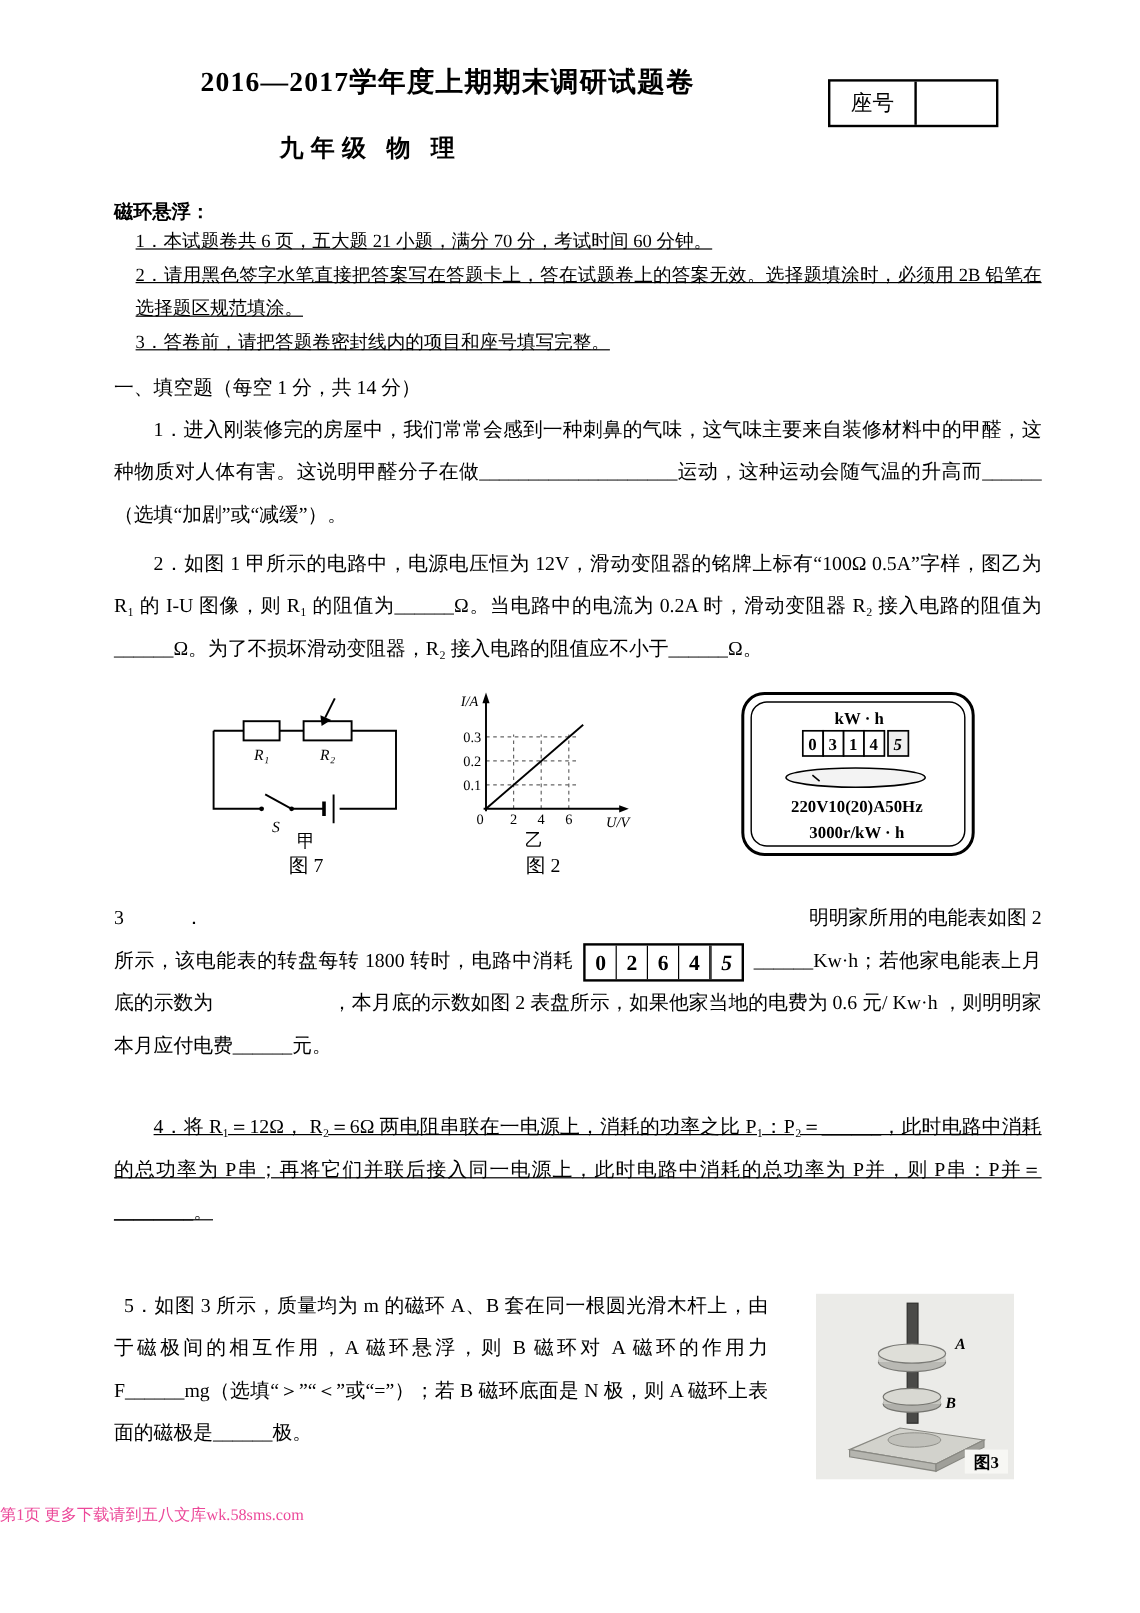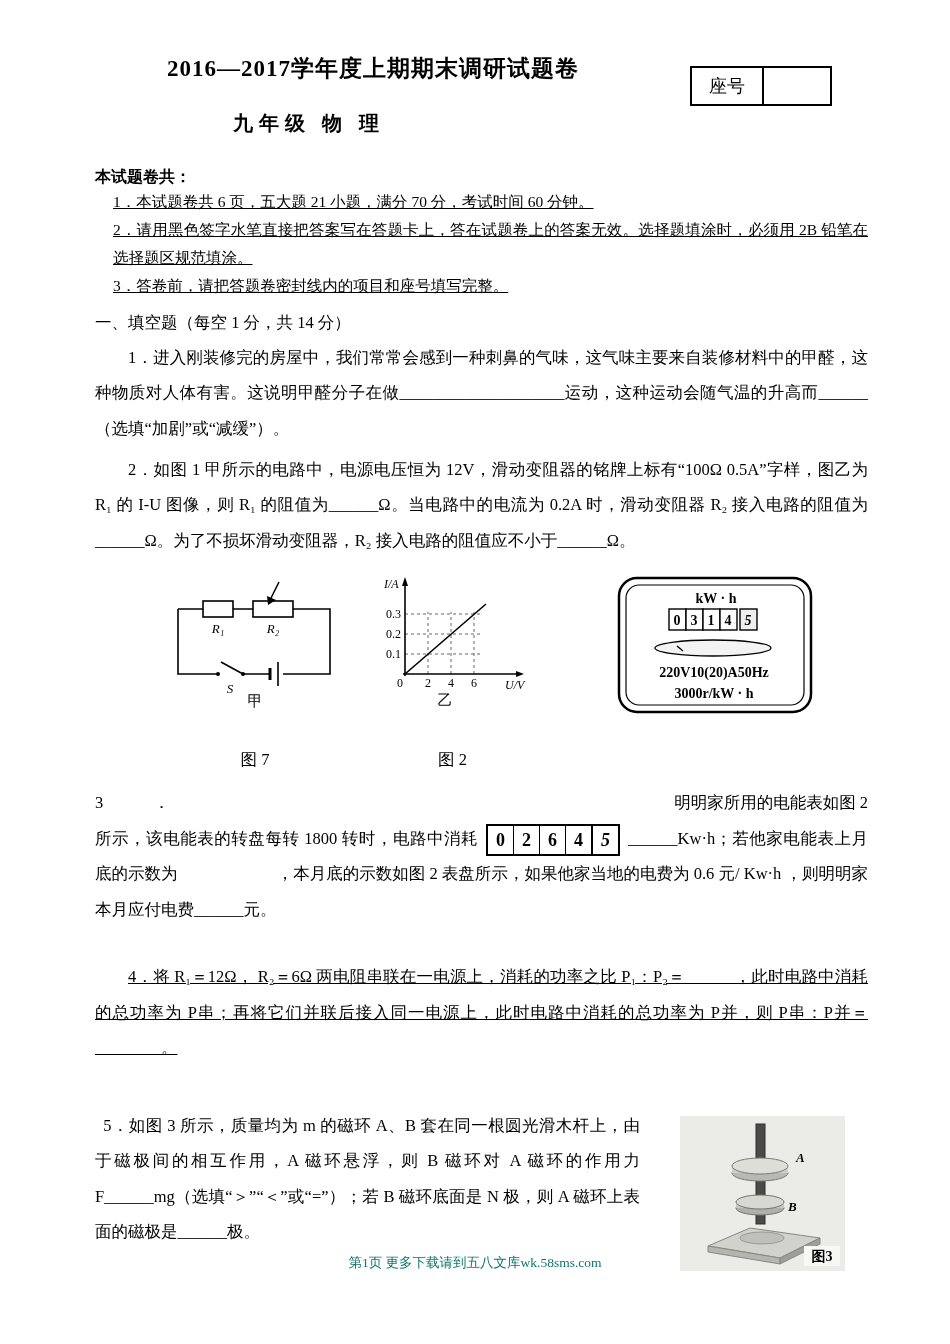--- a/index.html
+++ b/index.html
@@ -42,21 +42,21 @@
   .section-heading { margin-top: 12px; font-size: 16.5px; font-weight: normal; }
 
   .question {
     font-size: 16.5px; line-height: 2.15; text-align: justify;
     margin-top: 6px; text-indent: 2em;
   }
   .question.small-indent { text-indent: 0.5em; }
 
   
   .figures { display: flex; align-items: flex-start; margin: 16px 0 0 60px; }
-  .figure-block { display: flex; flex-direction: column; align-items: center; gap: 38px; }
+  .figure-block { display: flex; flex-direction: column; align-items: center; }
   .figure-caption { font-size: 16.5px; margin-top: 2px; }
   .fig1-block { width: 200px; }
   .fig2-block { width: 175px; margin-left: 10px; }
   .meter-block { width: 210px; margin-left: 70px; }
 
   svg text { font-family: "Liberation Serif", "DejaVu Serif", serif; }
 
   
   .q3 { margin-top: 14px; font-size: 16.5px; line-height: 2.15; }
   .q3-line1 { display: flex; justify-content: space-between; }
@@ -74,37 +74,37 @@
   }
   .digit-cell:last-child { border-right: none; border-left: 1.5px solid #000; font-style: italic; }
 
   .q4 { margin-top: 32px; text-decoration: underline; }
   .q5-row { display: flex; margin-top: 36px; }
   .q5-text { width: 545px; }
   .fig3-block { margin-left: 40px; margin-top: 14px; }
 
   .footer {
     position: absolute; bottom: 72px; left: 0; width: 100%;
-    text-align: center; font-size: 13.5px; color: #0f766e;
+    font-size: 13.5px; color: #ec4899;
   }
 </style>
 </head>
 <body>
 
 <div class="seat-box">
   <div class="seat-label">座号</div>
   <div class="seat-value"></div>
 </div>
 
 <div class="content">
 
   <div class="title">2016—2017学年度上期期末调研试题卷</div>
   <div class="subtitle">九年级 物 理</div>
 
-  <div class="notes-heading">本试题卷共：</div>
+  <div class="notes-heading">磁环悬浮：</div>
   <div class="note-item">1．本试题卷共 6 页，五大题 21 小题，满分 70 分，考试时间 60 分钟。</div>
   <div class="note-item">2．请用黑色签字水笔直接把答案写在答题卡上，答在试题卷上的答案无效。选择题填涂时，必须用 2B 铅笔在选择题区规范填涂。</div>
   <div class="note-item">3．答卷前，请把答题卷密封线内的项目和座号填写完整。</div>
 
   <div class="section-heading">一、填空题（每空 1 分，共 14 分）</div>
 
   <div class="question">1．进入刚装修完的房屋中，我们常常会感到一种刺鼻的气味，这气味主要来自装修材料中的甲醛，这种物质对人体有害。这说明甲醛分子在做____________________运动，这种运动会随气温的升高而______（选填“加剧”或“减缓”）。</div>
 
   <div class="question">2．如图 1 甲所示的电路中，电源电压恒为 12V，滑动变阻器的铭牌上标有“100Ω  0.5A”字样，图乙为 R₁ 的 I-U 图像，则 R₁ 的阻值为______Ω。当电路中的电流为 0.2A 时，滑动变阻器 R₂ 接入电路的阻值为______Ω。为了不损坏滑动变阻器，R₂ 接入电路的阻值应不小于______Ω。</div>
 

